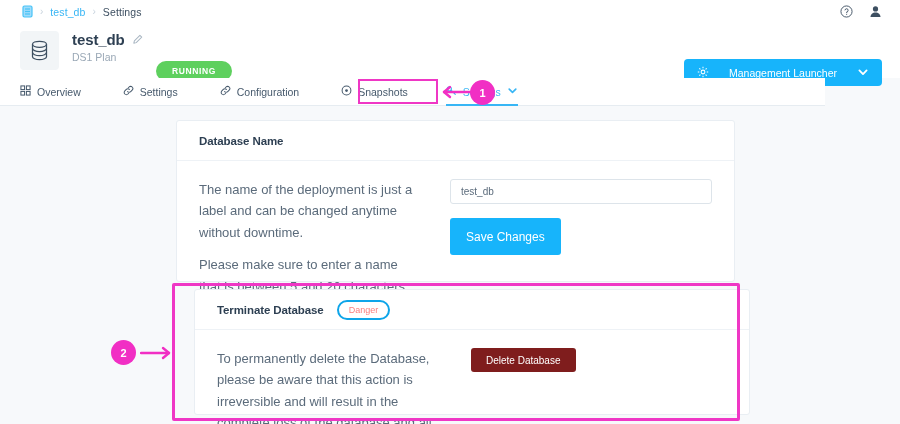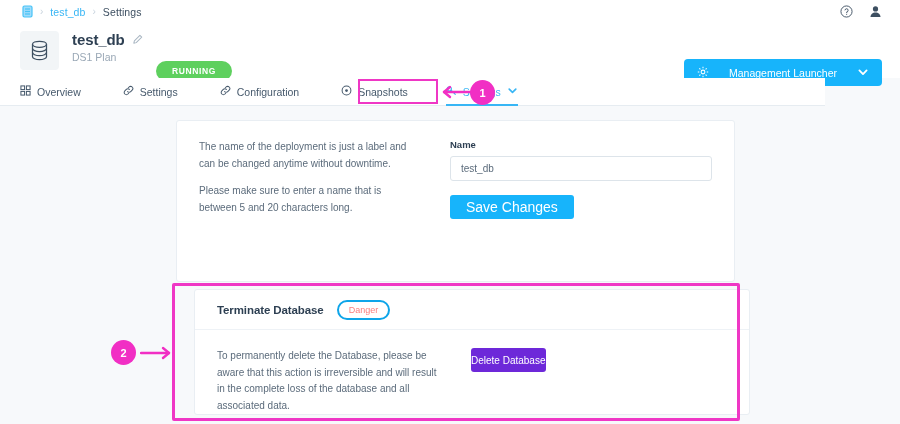--- a/index.html
+++ b/index.html
@@ -97,40 +97,40 @@
     height: 40px; display: flex; align-items: center; gap: 13px;
     padding: 0 22px; border-bottom: 1px solid #eef2f6;
   }
   .card-title { font-size: 11.5px; font-weight: bold; color: #2d3f52; letter-spacing: -.1px; }
   .danger-pill {
     border: 2px solid #0ea5e9; color: #fa7e7e;
     border-radius: 11px; font-size: 9px; padding: 3px 10px;
   }
   .card-body { display: flex; padding: 18px 22px 0 22px; }
   .col-left { width: 225px; }
-  .desc { font-size: 10px; line-height: 1.65; color: #5b6b7b; }
+  .desc { font-size: 13px; line-height: 1.65; color: #5b6b7b; }
   .desc + .desc { margin-top: 11px; }
   .col-right { margin-left: 29px; }
   .field-label { font-size: 9.5px; font-weight: bold; color: #2d3f52; margin-bottom: 6px; }
   .text-input {
     width: 262px; height: 25px;
     border: 1px solid #dde4ea; border-radius: 3px;
     padding: 0 10px; font-size: 10px; color: #5b6b7b;
     font-family: "Liberation Sans", sans-serif;
     background: #ffffff;
   }
   .btn-primary {
     margin-top: 14px;
     background: #17b4fb; color: #ffffff; border: none; border-radius: 3px;
-    height: 24px; padding: 0 16px; font-size: 14px; cursor: pointer;
+    height: 37px; padding: 0 16px; font-size: 12px; cursor: pointer;
     font-family: "Liberation Sans", sans-serif;
   }
   .btn-danger {
-    background: #6d28d9; color: #ffffff; border: none; border-radius: 3px;
-    height: 24px; padding: 0 0; font-size: 10px; cursor: pointer;
+    background: #7f1d1d; color: #ffffff; border: none; border-radius: 3px;
+    height: 24px; padding: 0 15px; font-size: 10px; cursor: pointer;
     font-family: "Liberation Sans", sans-serif;
   }
 
   #card-name { left: 176px; top: 14px; width: 559px; height: 162px; }
   #card-terminate { left: 194px; top: 183px; width: 556px; height: 126px; }
   .outline-hl {
     position: absolute; left: 172px; top: 177px;
     width: 568px; height: 138px;
     border: 3px solid #ef37c5; border-radius: 2px;
     pointer-events: none;
@@ -285,27 +285,29 @@
         <svg class="chev" viewBox="0 0 10 10" fill="none" stroke="#38b6f5" stroke-width="1.5" stroke-linecap="round" stroke-linejoin="round">
           <path d="M2 3.7L5 6.7l3-3"></path>
         </svg>
       </span>
     </div>
   </div>
 
   <div class="content">
 
     <div class="card" id="card-name">
+      <div class="card-head">
+        <span class="card-title">Database Name</span>
+      </div>
       <div class="card-body">
         <div class="col-left">
           <div class="desc">The name of the deployment is just a label and can be changed anytime without downtime.</div>
           <div class="desc">Please make sure to enter a name that is between 5 and 20 characters long.</div>
         </div>
         <div class="col-right">
-          <div class="field-label">Name</div>
           <input class="text-input" type="text" value="test_db" style="">
           <br>
           <button class="btn-primary">Save Changes</button>
         </div>
       </div>
     </div>
 
     <div class="card" id="card-terminate">
       <div class="card-head">
         <span class="card-title">Terminate Database</span>

